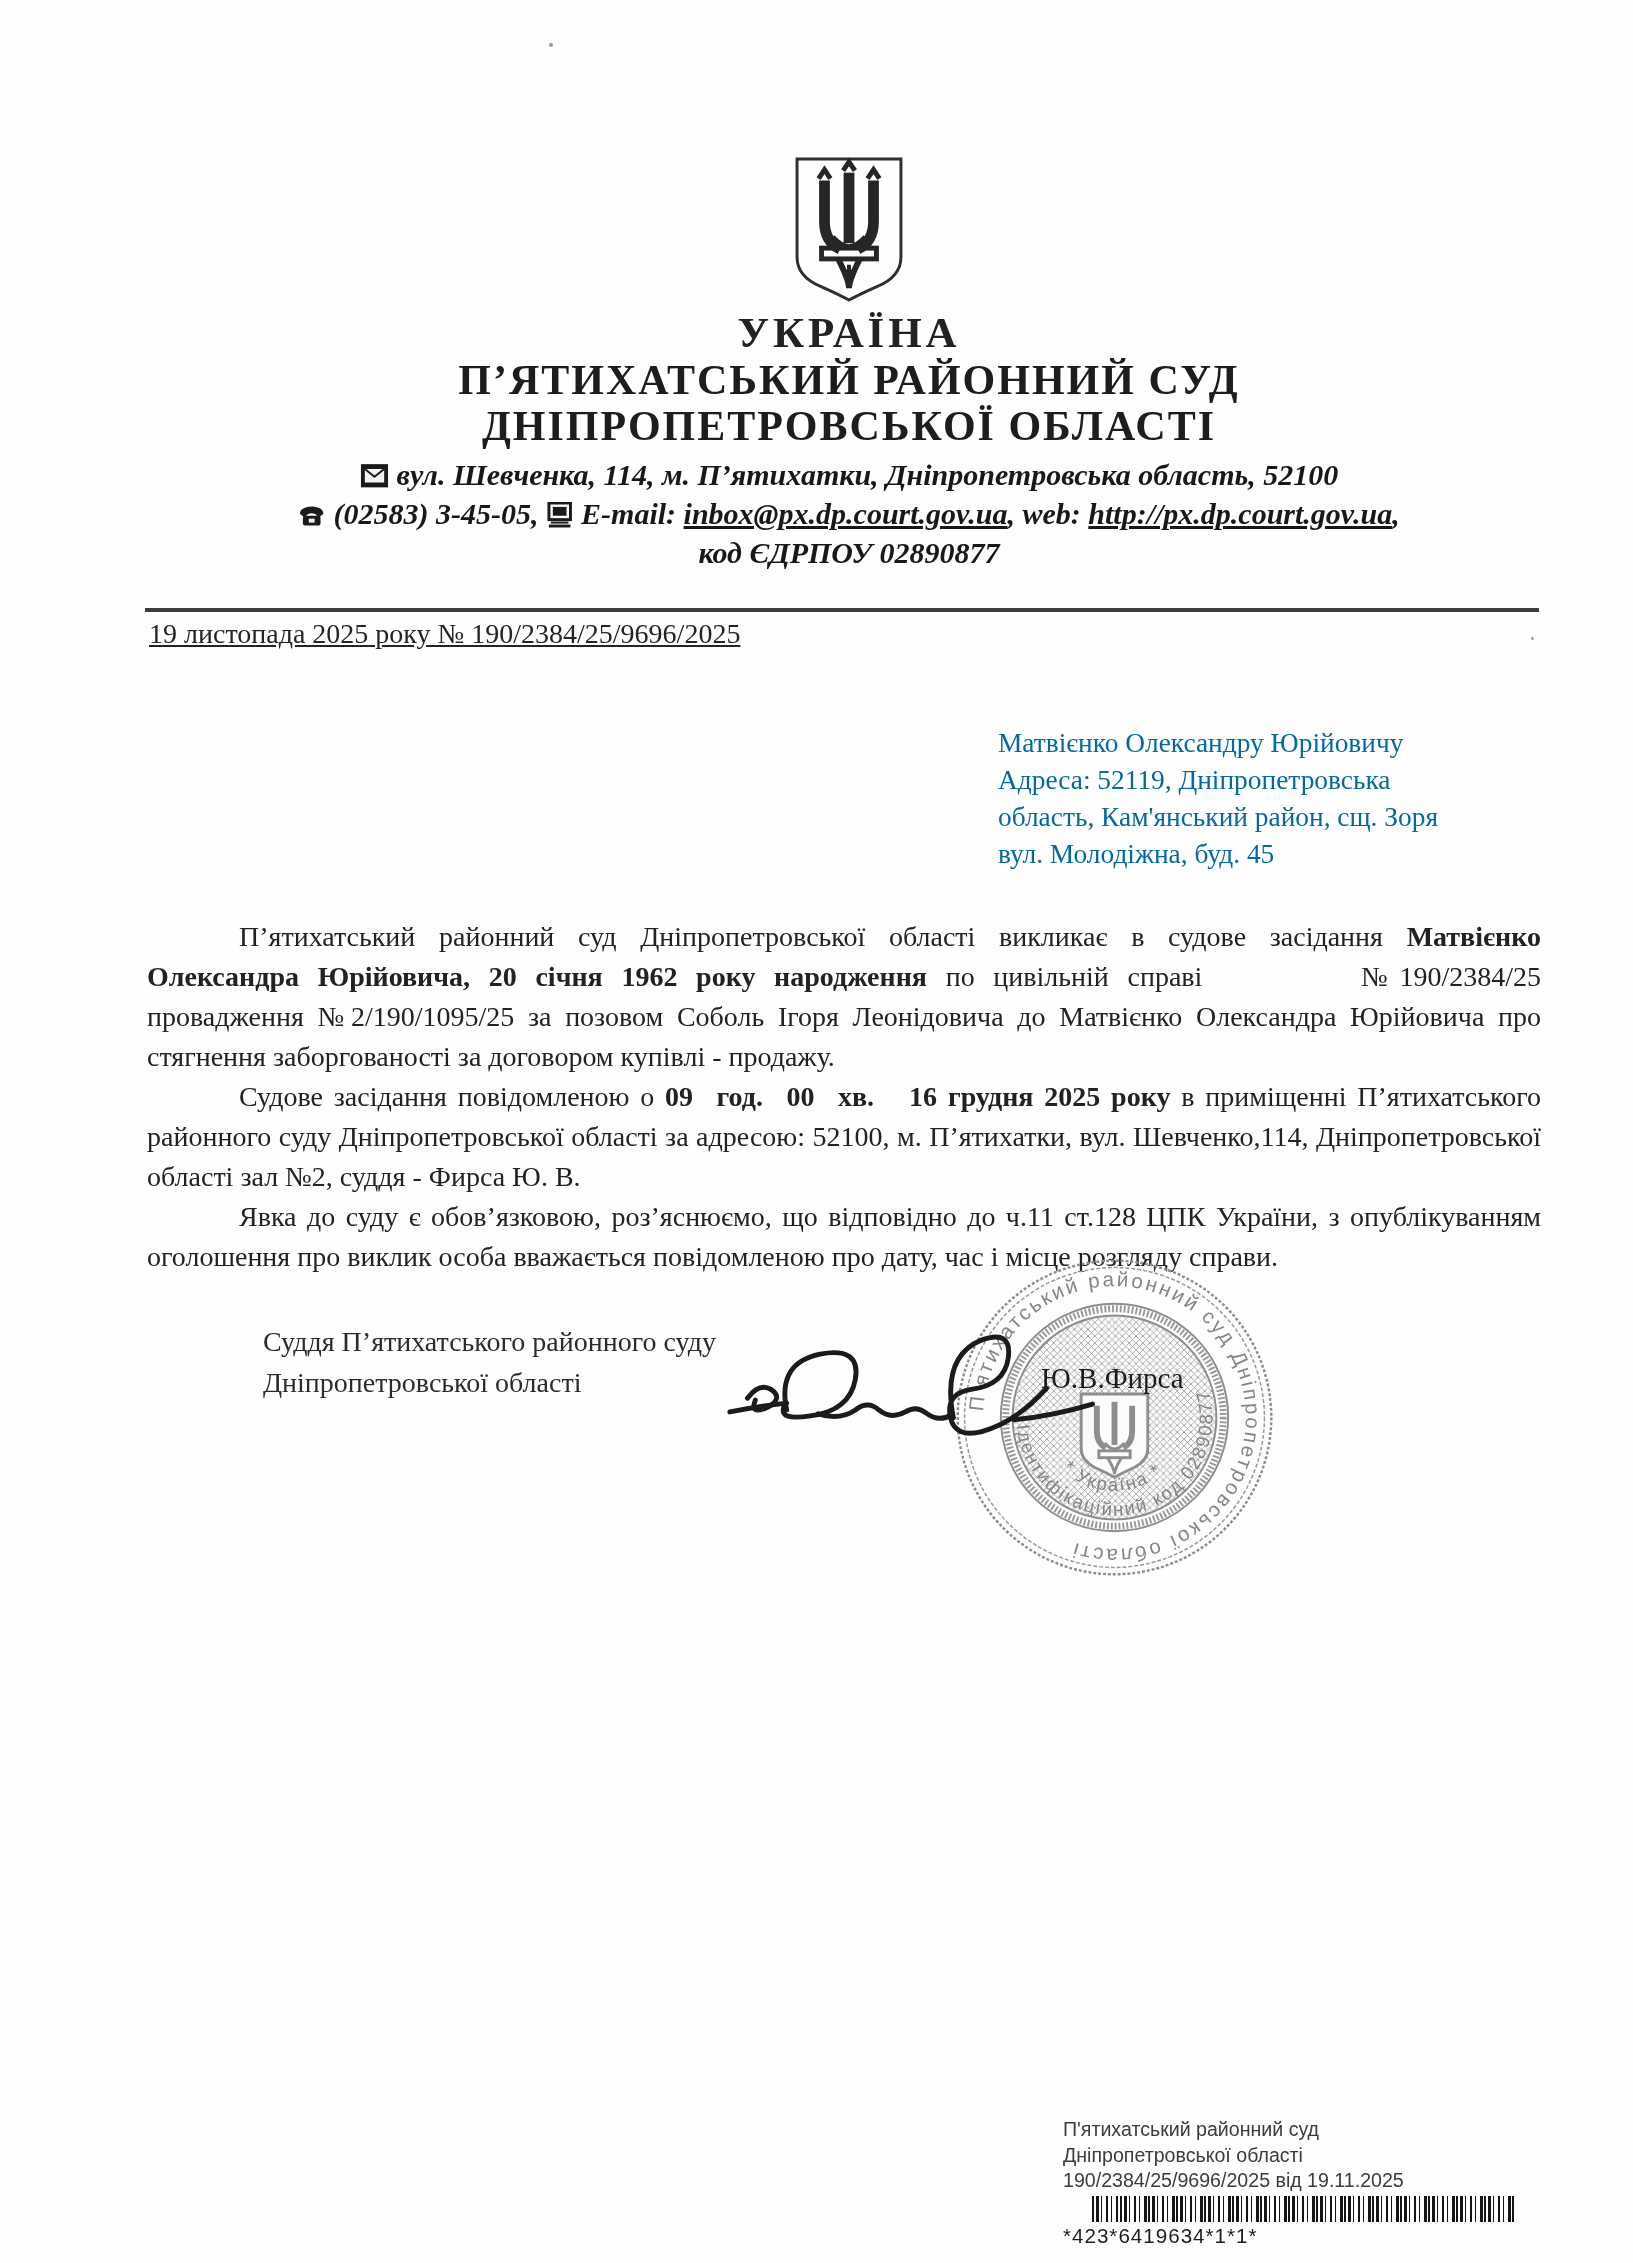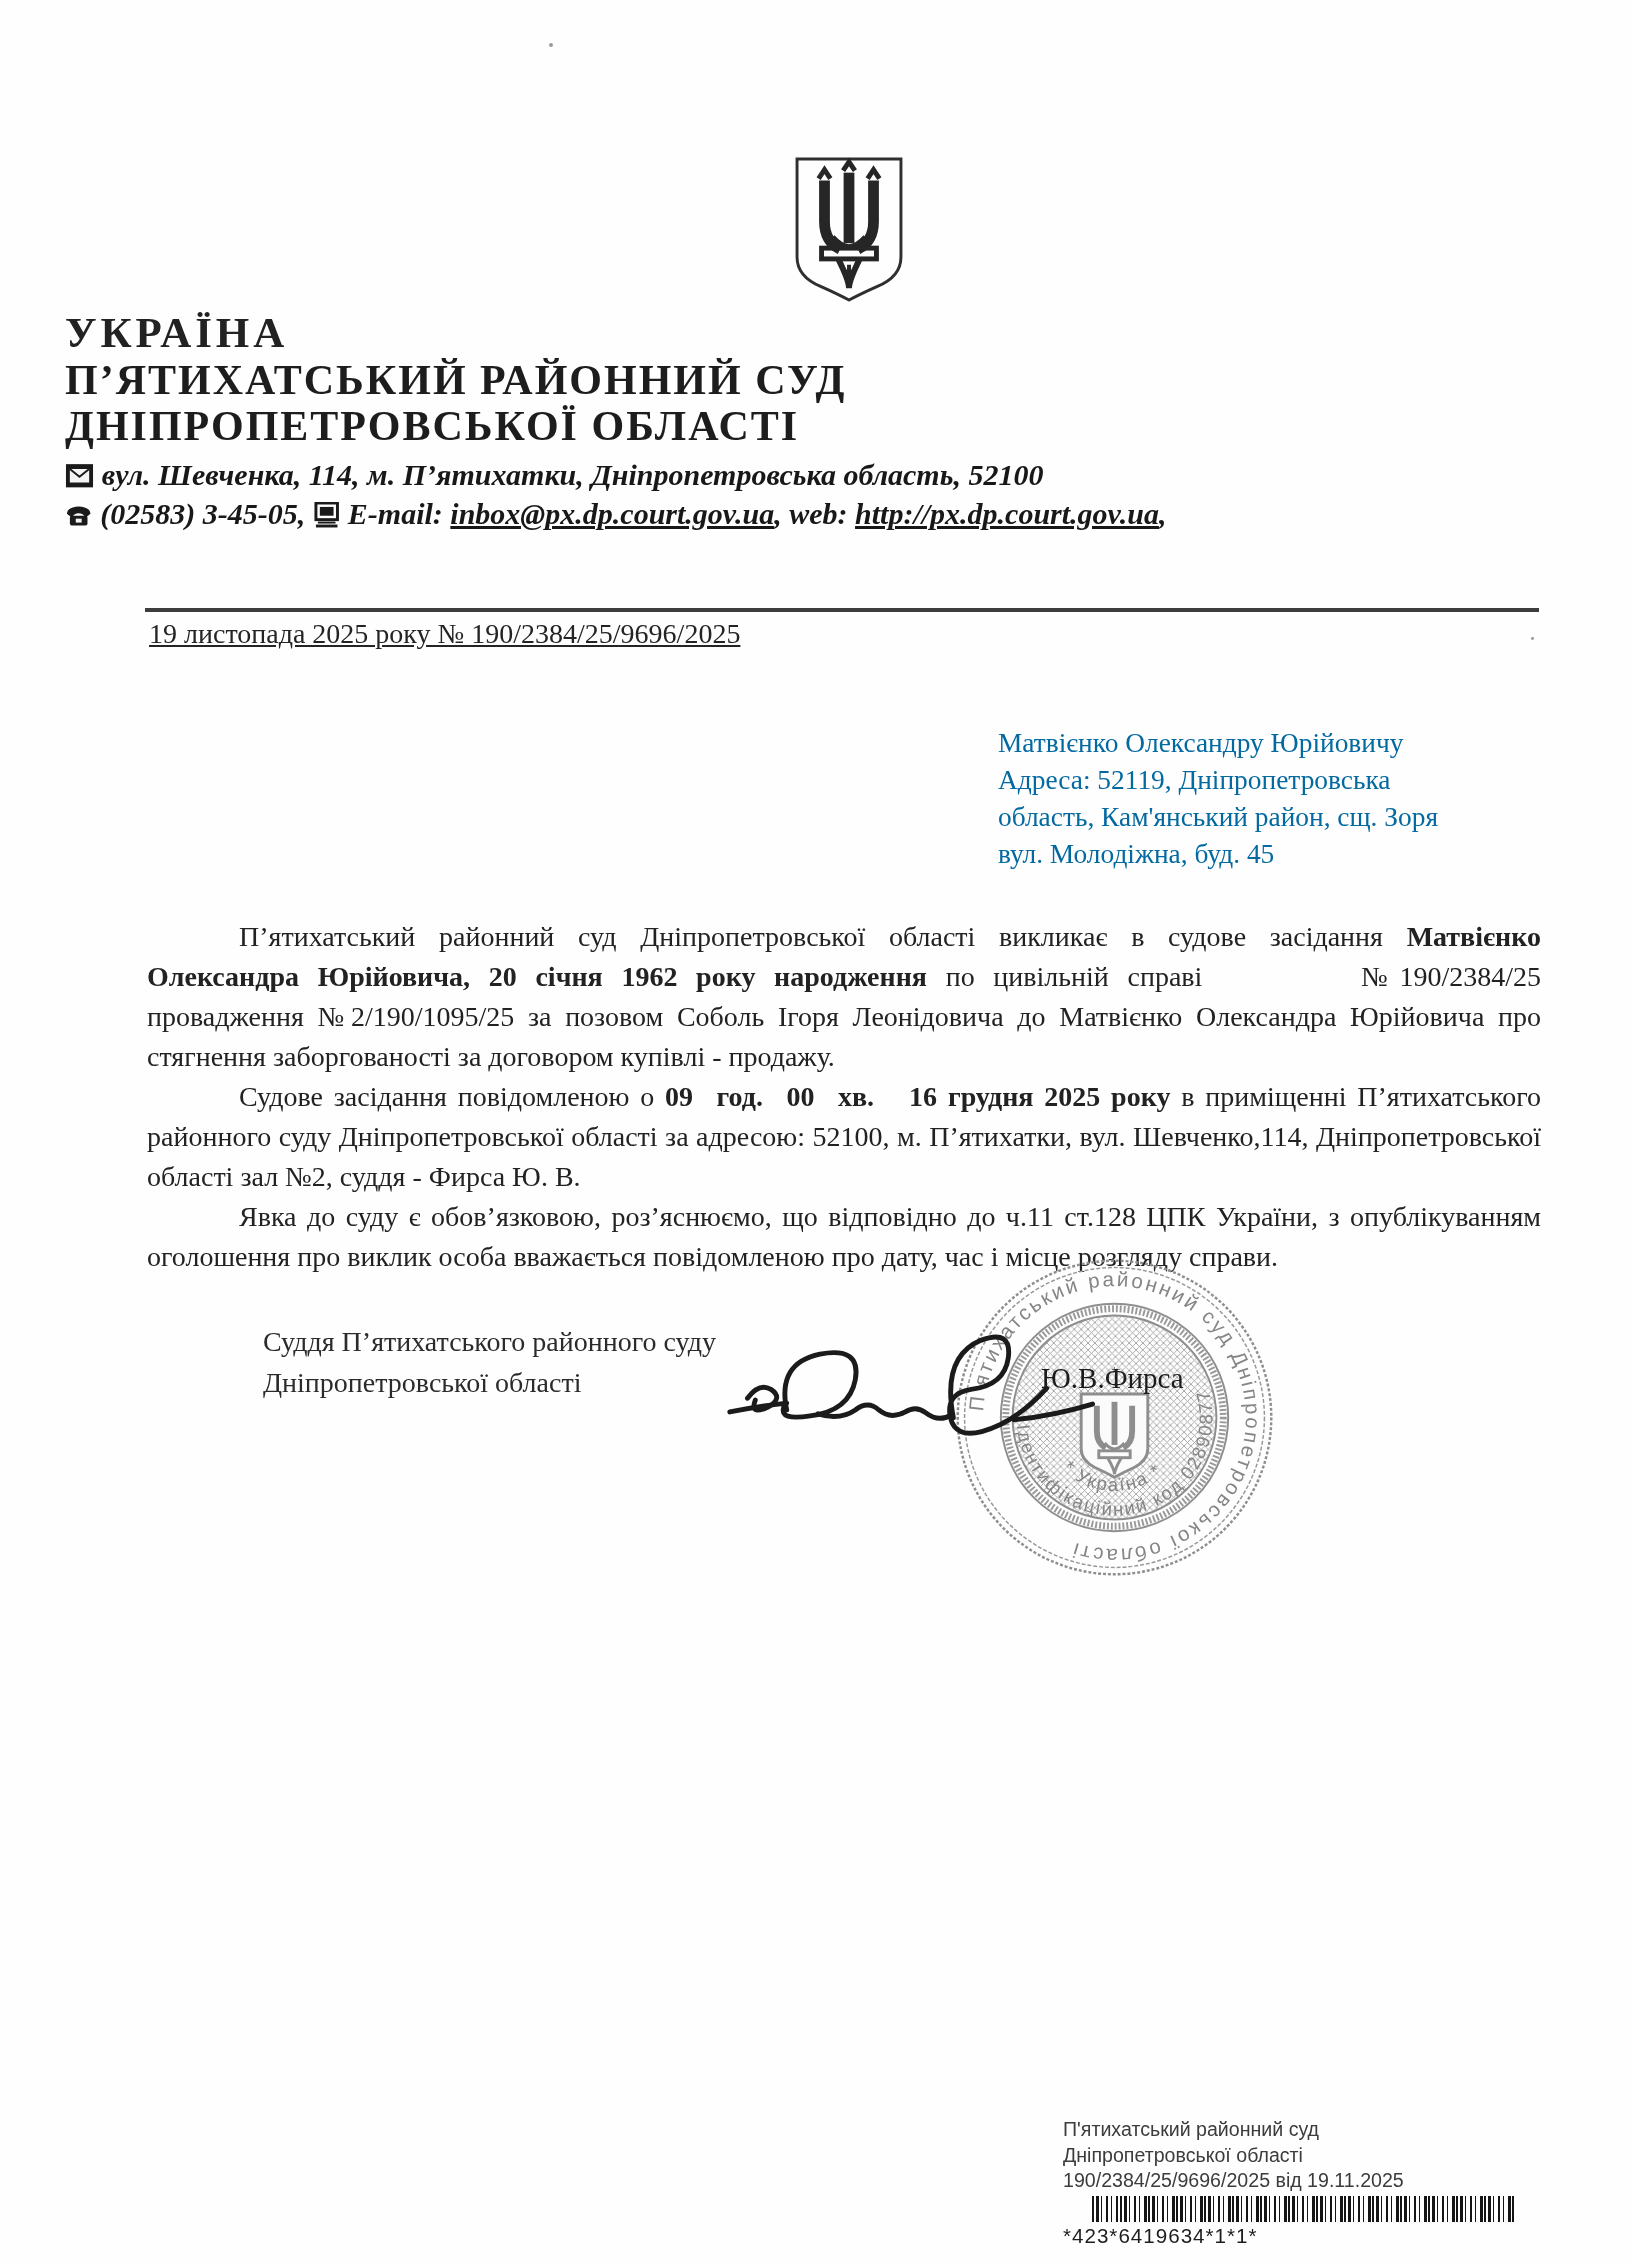--- a/index.html
+++ b/index.html
@@ -2,21 +2,21 @@
 <html lang="uk"><head>
 <meta charset="utf-8">
 <style>
   html,body{margin:0;padding:0;background:#e8e8e8;}
   .page{
     position:relative;width:1634px;height:2263px;margin:0 auto;
     background:#fefefe;color:#1f1f1f;
     font-family:"Liberation Serif", serif;overflow:hidden;
   }
   
-  .letterhead{position:absolute;left:65px;top:0;width:1568px;}
+  .letterhead{position:absolute;left:65px;top:0;width:1568px;text-align:center;}
   .emblem{display:block;margin:155px auto 3.9px;}
   .country{font-weight:700;font-size:43px;line-height:49px;letter-spacing:3.9px;color:#222;}
   .court-title{font-weight:700;font-size:42px;line-height:46px;letter-spacing:2px;color:#1d1d1d;}
   .contact-line{font-weight:700;font-style:italic;font-size:30px;line-height:39px;color:#181818;margin-top:5.9px;}
   .contact-line2{font-weight:700;font-style:italic;font-size:30px;line-height:39px;color:#181818;}
   .icon{display:inline-block;vertical-align:-3.9px;margin-right:7.8px;}
   .u{text-decoration:underline;}
   
   .rule{position:absolute;left:145px;top:608px;width:1394px;height:3.9px;background:#3d3d3d;}
   .ref-line{position:absolute;left:149px;top:618px;font-size:28px;color:#242424;text-decoration:underline;}
@@ -90,20 +90,21 @@
         </svg><span>(02583) 3-45-05,</span>
       <svg class="icon" width="27.4" height="25.5" viewBox="0 0 28 26">
           <rect x="3" y="1" width="22" height="17" fill="none" stroke="#1a1a1a" stroke-width="3"></rect>
           <rect x="7" y="5" width="14" height="9" fill="#1a1a1a"></rect>
           <rect x="5" y="20" width="18" height="2" fill="#1a1a1a"></rect>
           <rect x="3" y="23" width="22" height="3" fill="#1a1a1a"></rect>
         </svg><span>E-mail:</span>
       <span class="u">inbox@px.dp.court.gov.ua</span><span>, web:</span>
       <span class="u">http://px.dp.court.gov.ua</span><span>,</span></div>
 
+    <div class="contact-line2">код ЄДРПОУ 02890877</div>
   </div>
 
   <div class="rule"></div>
   <div class="ref-line">19 листопада 2025 року № 190/2384/25/9696/2025</div>
 
   <div class="recipient">
     <div>Матвієнко Олександру Юрійовичу</div>
     <div>Адреса: 52119, Дніпропетровська</div>
     <div>область, Кам'янський район, сщ. Зоря</div>
     <div>вул. Молодіжна, буд. 45</div>

